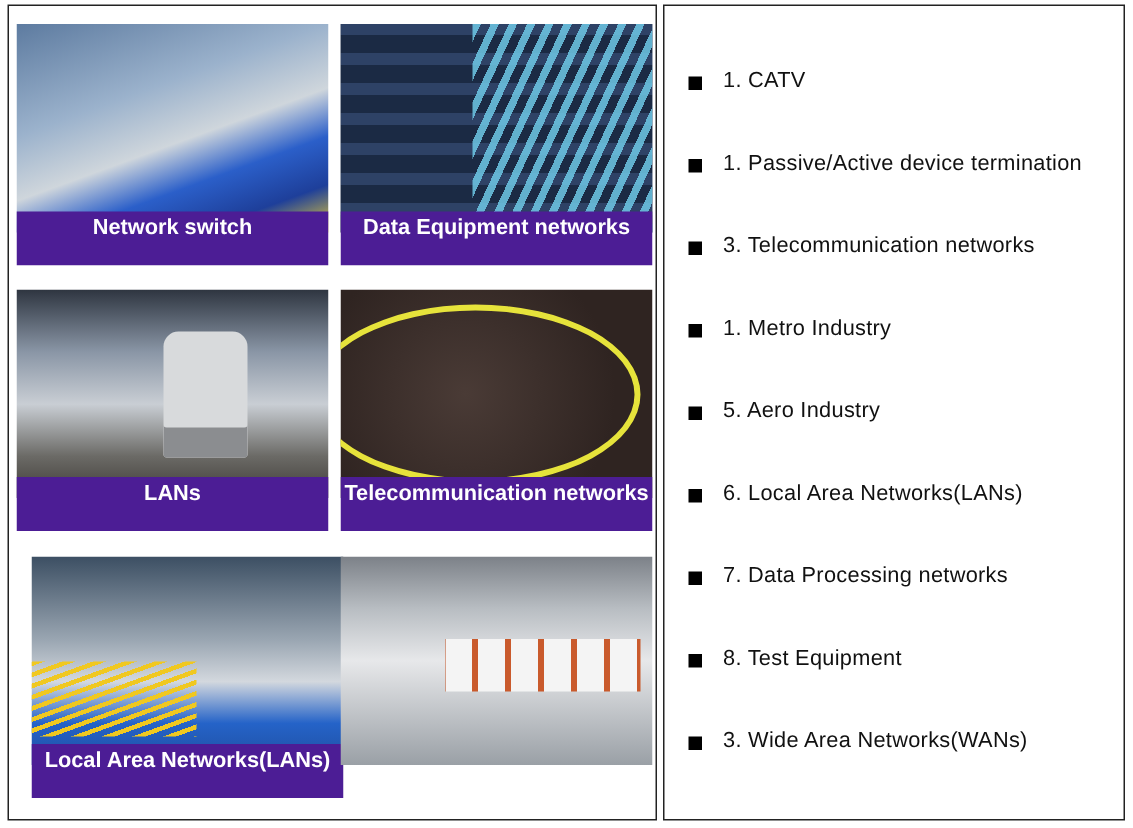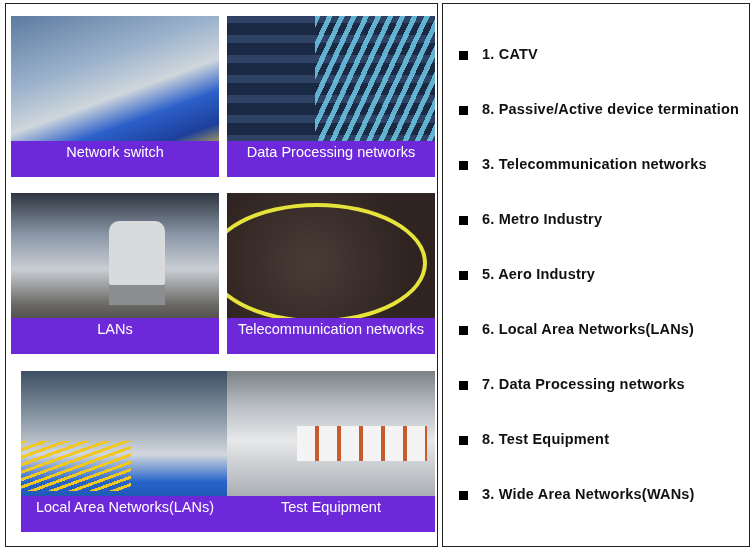--- a/index.html
+++ b/index.html
@@ -1,23 +1,23 @@
 <!DOCTYPE html>
 <html><head>
 <meta charset="utf-8">
 <style>
   html, body { margin:0; padding:0; background:#ffffff; }
   body { width:755px; height:552px; position:relative; overflow:hidden; font-family:"Liberation Sans", sans-serif; }
   .panel-left { position:absolute; left:5px; top:3px; width:433px; height:544px; border:1px solid #222; box-sizing:border-box; }
   .panel-right { position:absolute; left:442px; top:3px; width:308px; height:544px; border:1px solid #222; box-sizing:border-box; }
   .tile { position:absolute; width:208px; height:161px; overflow:hidden; }
   .img { position:absolute; left:0; top:0; width:208px; height:139px; }
-  .label { position:absolute; left:0; bottom:0; width:208px; height:36px; background:#6d28d9; color:#fff; font-weight:normal; font-size:14.5px; line-height:22px; text-align:center; white-space:nowrap; }
+  .label { position:absolute; left:0; bottom:0; width:208px; height:36px; background:#4c1d95; color:#fff; font-weight:bold; font-size:14.5px; line-height:22px; text-align:center; white-space:nowrap; }
   .list { position:absolute; left:16px; top:42px; margin:0; padding:0; list-style:none; }
-  .list li { height:55px; display:flex; align-items:flex-start; font-size:14.5px; font-weight:bold; color:#111; letter-spacing:0.2px; }
+  .list li { height:55px; display:flex; align-items:flex-start; font-size:14.5px; font-weight:normal; color:#111; letter-spacing:0.2px; }
   .bullet { width:9px; height:9px; background:#000; margin-right:14px; margin-top:5px; flex:none; }
   
   .img-switch { background:linear-gradient(160deg,#5d7ba0 0%,#9bb2cc 35%,#cfd6dc 55%,#2b5fc9 70%,#1e3f9a 85%,#f0d030 100%); }
   .img-dp { background:repeating-linear-gradient(0deg,#1b2a44 0 12px,#2e4266 12px 20px), #1b2a44; }
   .img-dp::after { content:""; position:absolute; right:0; top:0; width:120px; height:139px; background:repeating-linear-gradient(115deg, rgba(110,200,230,.85) 0 5px, rgba(0,0,0,0) 5px 11px); }
   .img-metro { background:linear-gradient(180deg,#2e3540 0%,#8a96a6 30%,#c9ced4 55%,#6b6a66 80%,#3e3a36 100%); }
   .img-metro::after { content:""; position:absolute; left:98px; top:28px; width:56px; height:84px; background:#d8dadc; border-radius:10px 10px 2px 2px; box-shadow: inset 0 -20px 0 #8b8d90; }
   .img-telecom { background:radial-gradient(circle at 40% 50%,#4a3b36 0%,#2f2421 70%); }
   .img-telecom::after { content:""; position:absolute; left:-20px; top:10px; width:220px; height:120px; border:4px solid #e6e33b; border-radius:50%; box-sizing:border-box; }
   .img-lan { background:linear-gradient(180deg,#3c4f63 0%,#9aa6b2 40%,#d3d8de 60%,#2563c8 80%,#1f4ea0 100%); }
@@ -29,56 +29,55 @@
 <body>
 
 <div class="panel-left"></div>
 
 <div class="tile" style="left:11px; top:16px;">
   <div class="img img-switch"></div>
   <div class="label">Network switch</div>
 </div>
 <div class="tile" style="left:227px; top:16px;">
   <div class="img img-dp"></div>
-  <div class="label">Data Processing networks</div>
+  <div class="label">Data Equipment networks</div>
 </div>
 <div class="tile" style="left:11px; top:193px;">
   <div class="img img-metro"></div>
   <div class="label">LANs</div>
 </div>
 <div class="tile" style="left:227px; top:193px;">
   <div class="img img-telecom"></div>
   <div class="label">Telecommunication networks</div>
 </div>
 <div class="tile" style="left:21px; top:371px;">
   <div class="img img-lan"></div>
   <div class="label">Local Area Networks(LANs)</div>
 </div>
 <div class="tile" style="left:227px; top:371px;">
   <div class="img img-test"></div>
-  <div class="label">Test Equipment</div>
 </div>
 
 <div class="panel-right">
   <ul class="list">
     <li>
         <span class="bullet"></span>
         <span>1. CATV</span>
       </li>
     <li>
         <span class="bullet"></span>
-        <span>8. Passive/Active device termination</span>
+        <span>1. Passive/Active device termination</span>
       </li>
     <li>
         <span class="bullet"></span>
         <span>3. Telecommunication networks</span>
       </li>
     <li>
         <span class="bullet"></span>
-        <span>6. Metro Industry</span>
+        <span>1. Metro Industry</span>
       </li>
     <li>
         <span class="bullet"></span>
         <span>5. Aero Industry</span>
       </li>
     <li>
         <span class="bullet"></span>
         <span>6. Local Area Networks(LANs)</span>
       </li>
     <li>

